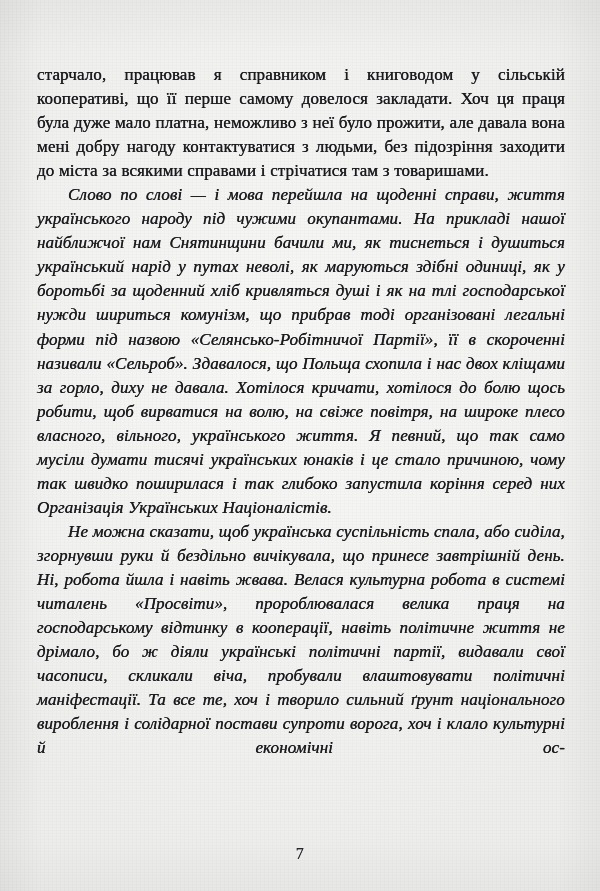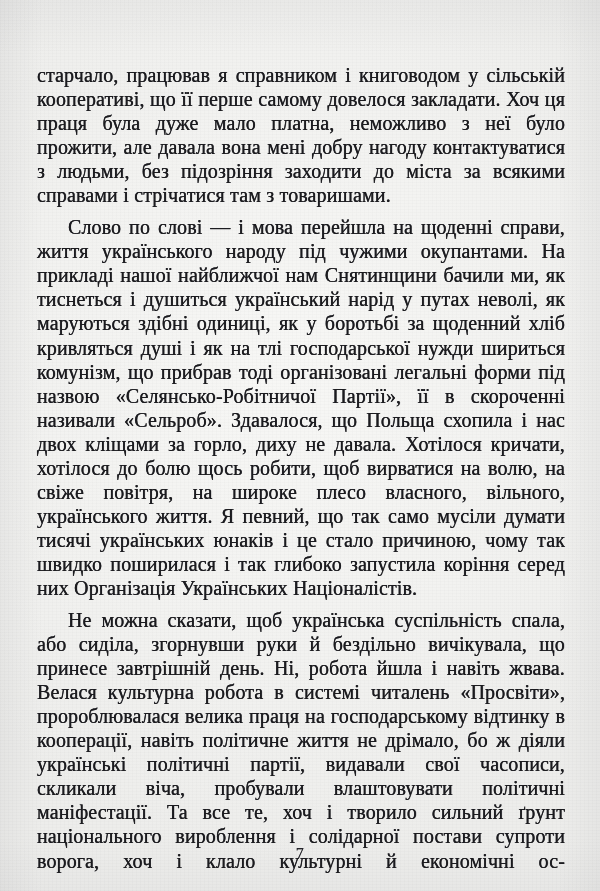--- a/index.html
+++ b/index.html
@@ -53,35 +53,36 @@
     position: absolute;
     left: 37px;
     top: 63px;
     width: 528px;
     z-index: 2;
   }
 
   .para {
     margin: 0;
     color: #1b1b1f;
-    font-size: 20px;
+    font-size: 17px;
     line-height: 24.05px;
     text-align: justify;
     text-justify: inter-word;
     letter-spacing: 0.12px;
     word-spacing: 0.2px;
     
     text-shadow:
       0 0 0.45px rgba(25,25,30,0.80),
       0.35px 0 0.5px rgba(25,25,30,0.34),
       -0.3px 0.2px 0.6px rgba(25,25,30,0.22);
   }
 
   .para + .para {
-    margin-top: 8px;
+    margin-top: 0;
+    font-style: italic;
   }
 
   .para.indent {
     text-indent: 31px;
   }
 
   
   .para.justify-last {
     text-align-last: justify;
   }

